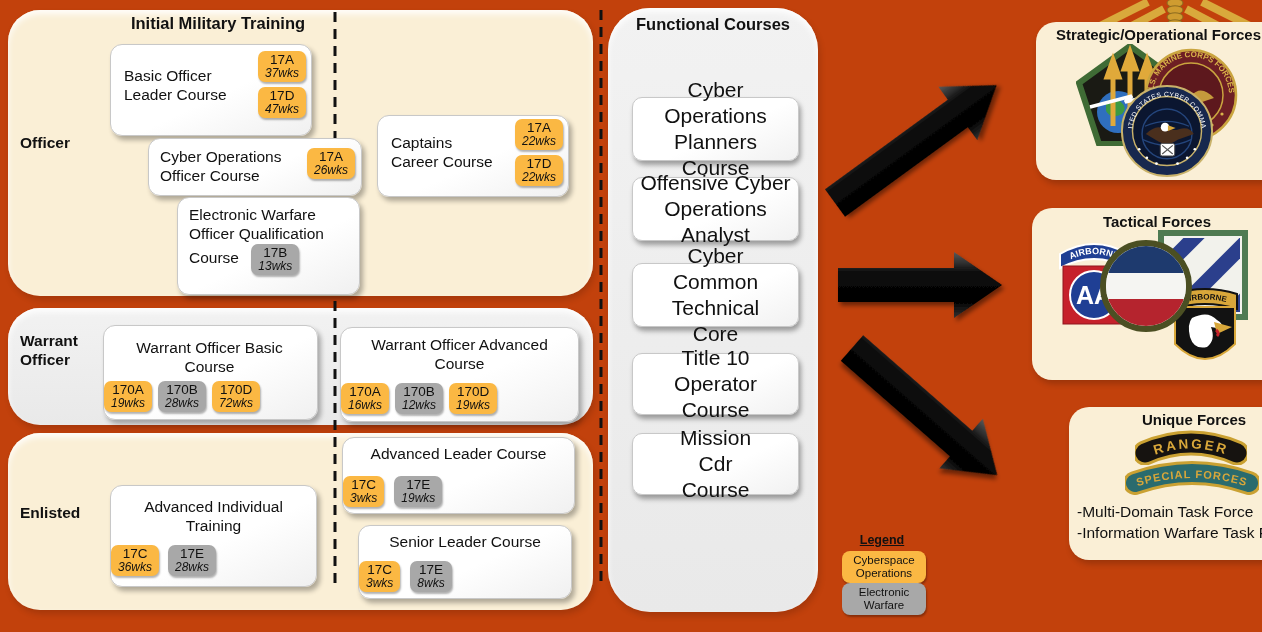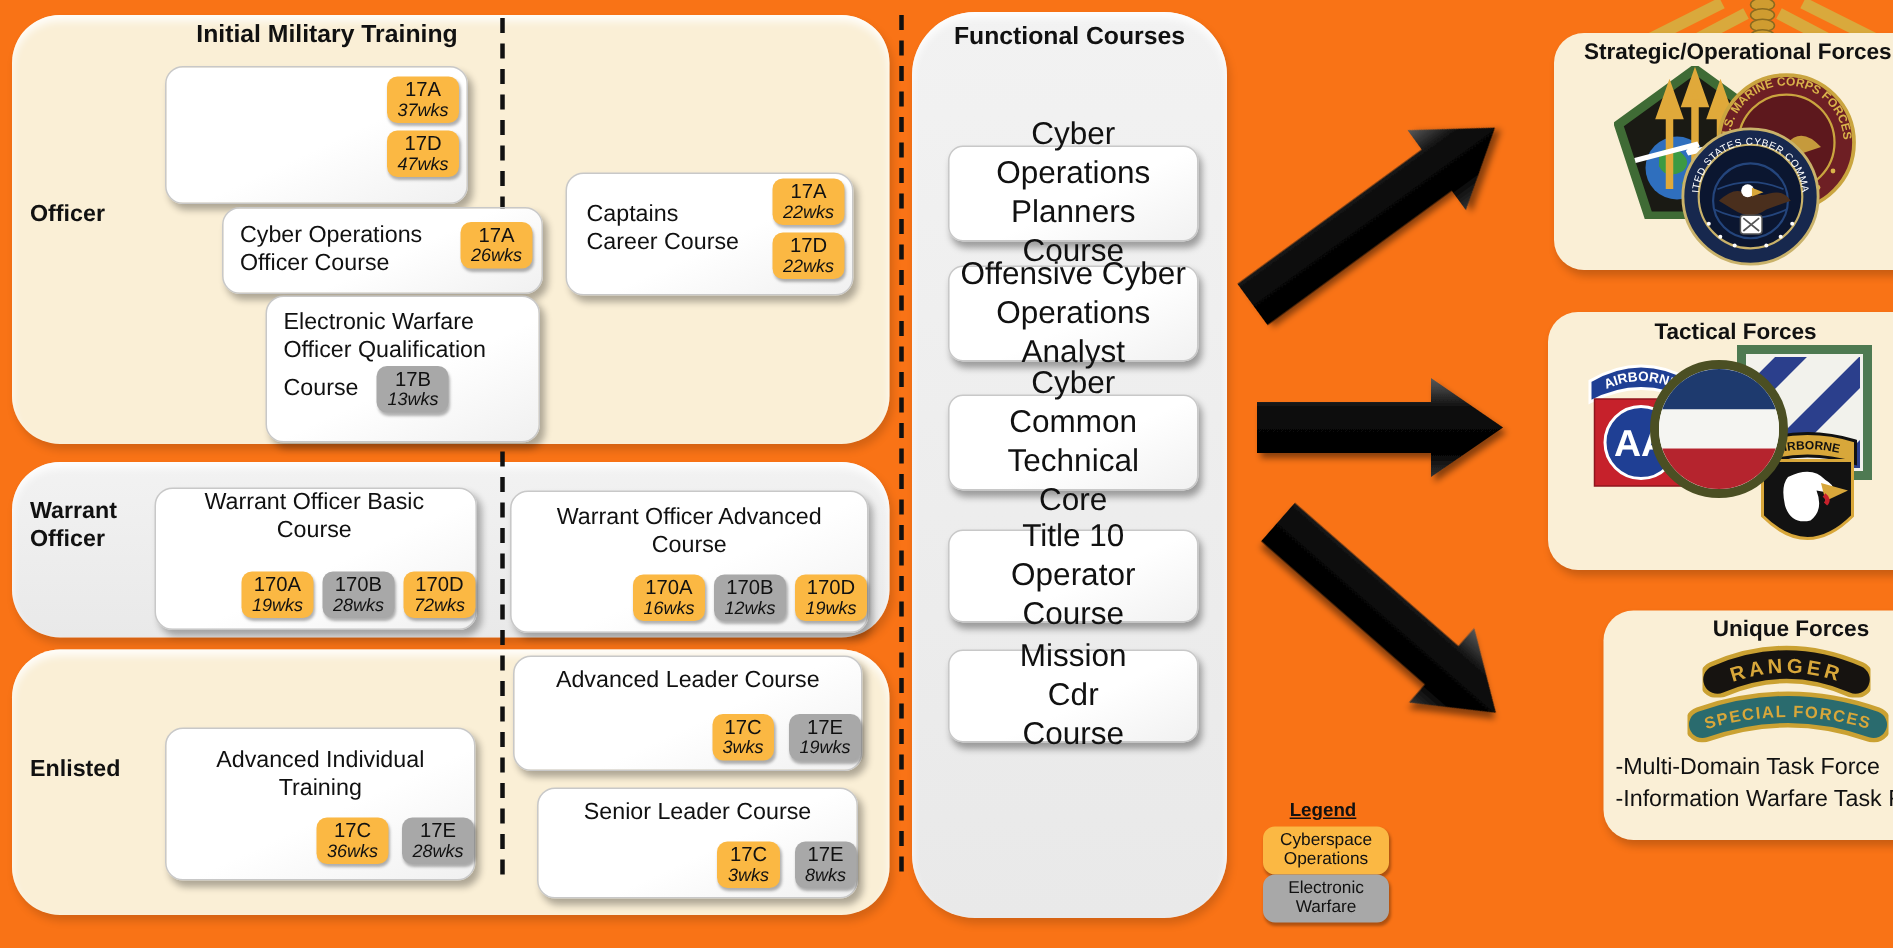--- a/index.html
+++ b/index.html
@@ -1,17 +1,17 @@
 <!DOCTYPE html>
 <html><head>
 <meta charset="utf-8">
 <style>
   html,body{margin:0;padding:0;background:#fff;}
   body{font-family:"Liberation Sans", sans-serif;color:#111;}
-  .stage{position:relative;width:1262px;height:632px;background:#f97316;overflow:hidden;}
+  .stage{position:relative;width:1262px;height:632px;background:#c2410c;overflow:hidden;}
 
   .panel{position:absolute;border-radius:32px;}
   .tan{background:#faefd6;box-shadow:inset 0 4px 6px rgba(255,255,255,.9),2px 4px 6px rgba(0,0,0,.15);}
   .grayp{background:linear-gradient(180deg,#f2f2f2,#e9e9e9);box-shadow:inset 0 4px 6px rgba(255,255,255,.9),2px 4px 6px rgba(0,0,0,.15);}
 
   .overlay{position:absolute;left:0;top:0;pointer-events:none;}
 
   .col-header{position:absolute;font-weight:bold;font-size:16.5px;text-align:center;line-height:1.3;}
   .row-label{position:absolute;font-weight:bold;font-size:15.5px;line-height:1.25;}
 
@@ -20,21 +20,21 @@
   .card .ttl{position:absolute;line-height:1.22;}
   .ctr{text-align:center;}
 
   .badge{display:inline-flex;flex-direction:column;align-items:center;justify-content:center;
          background:#fbb843;border-radius:7px;padding:2px 7px;line-height:1.05;
          box-shadow:1px 2px 2px rgba(0,0,0,.3);color:#111;}
   .badge .code{font-size:13.5px;}
   .badge .wk{font-size:12px;font-style:italic;}
   .badge.ew{background:#a8a8a8;}
   .bcol{position:absolute;display:flex;flex-direction:column;gap:5px;align-items:center;}
-  .brow{position:absolute;display:flex;flex-direction:row;gap:6px;justify-content:flex-end;}
+  .brow{position:absolute;display:flex;flex-direction:row;gap:6px;justify-content:flex-start;}
 
   .fcard{position:absolute;left:632px;width:165px;background:linear-gradient(155deg,#ffffff 55%,#f1f1f1);
          border:1px solid #c8c8c8;border-radius:10px;box-shadow:2px 4px 5px rgba(0,0,0,.35);
          display:flex;align-items:center;justify-content:center;text-align:center;font-size:21px;line-height:1.25;}
 
   .force-panel{position:absolute;background:#faefd6;border-radius:20px;box-shadow:2px 4px 6px rgba(0,0,0,.2);margin-left:24px;}
   .force-title{position:absolute;left:0;right:0;text-align:center;font-weight:bold;font-size:15px;}
   .emb{position:absolute;}
 
   .uitem{position:absolute;font-size:15.5px;line-height:1.3;}
@@ -81,20 +81,21 @@
   </svg>
 
   <div class="col-header" style="left:83px;top:13px;width:270px">Initial Military Training</div>
   <div class="col-header" style="left:613px;top:14px;width:200px">Functional Courses</div>
 
   <div class="row-label" style="left:20px;top:133px">Officer</div>
   <div class="row-label" style="left:20px;top:331px;width:72px">Warrant Officer</div>
   <div class="row-label" style="left:20px;top:503px">Enlisted</div>
 
   <div class="card" style="left:110px;top:44px;width:200px;height:90px">
+    <div class="ttl" style="left:13px;top:22px;width:118px">Basic Officer Leader Course</div>
     <div class="bcol" style="right:5px;top:6px">
       <span class="badge">
           <span class="code">17A</span>
           <span class="wk">37wks</span>
         </span>
       <span class="badge">
           <span class="code">17D</span>
           <span class="wk">47wks</span>
         </span>
     </div>
@@ -128,21 +129,21 @@
           <span class="wk">22wks</span>
         </span>
       <span class="badge">
           <span class="code">17D</span>
           <span class="wk">22wks</span>
         </span>
     </div>
   </div>
 
   <div class="card" style="left:103px;top:325px;width:213px;height:93px">
-    <div class="ttl ctr" style="left:8px;top:0;width:195px">Warrant Officer Basic Course</div>
+    <div class="ttl ctr" style="left:8px;top:13px;width:195px">Warrant Officer Basic Course</div>
     <div class="brow" style="left:0;right:0;bottom:7px">
       <span class="badge">
           <span class="code">170A</span>
           <span class="wk">19wks</span>
         </span>
       <span class="badge ew">
           <span class="code">170B</span>
           <span class="wk">28wks</span>
         </span>
       <span class="badge">

